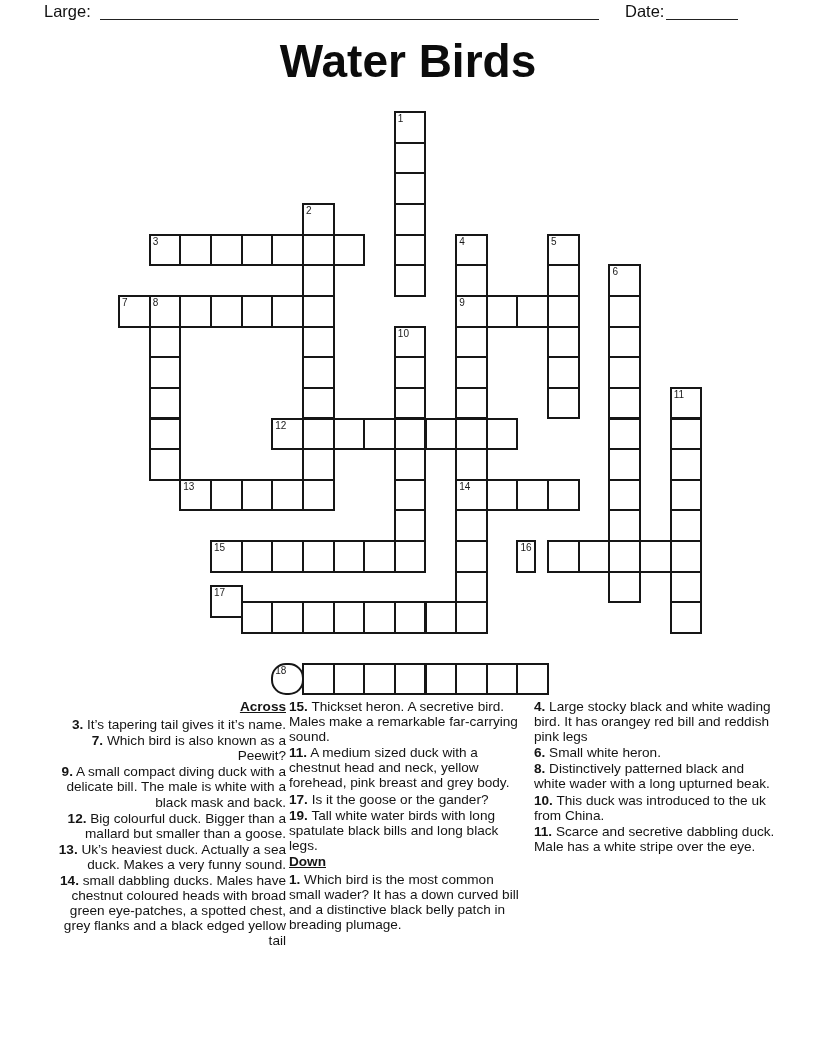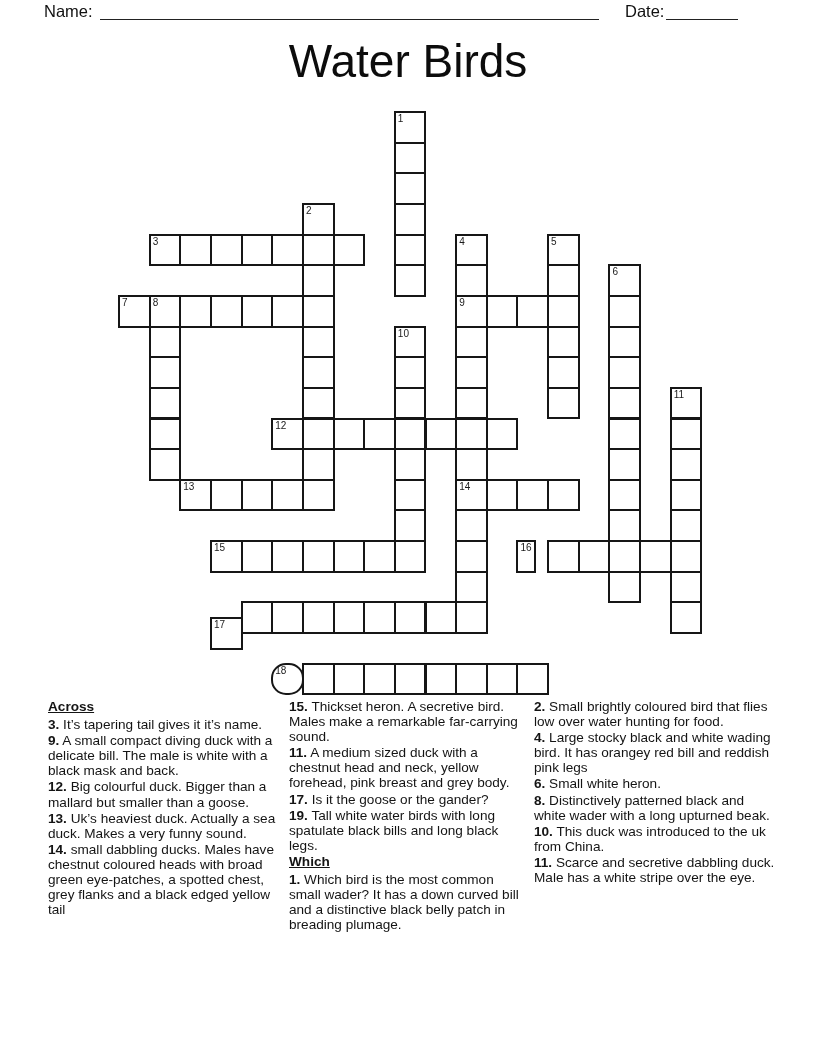--- a/index.html
+++ b/index.html
@@ -21,21 +21,21 @@
   .write-line{
     position:absolute;top:2px;height:17px;
     border-bottom:1.6px solid #222;
   }
   .name-line{left:100px;width:499px;}
   .date-line{left:666px;width:72px;}
   
   .title{
     position:absolute;left:0;right:0;top:33px;
     text-align:center;
-    font-size:46px;font-weight:400;letter-spacing:0px;color:#0c0c0c;
+    font-size:46px;font-weight:700;letter-spacing:0px;color:#0c0c0c;
     line-height:56px;
   }
   
   .grid{
     position:absolute;left:118px;top:111px;
   }
   .cell{
     position:absolute;
     box-sizing:border-box;
     background:#fff;
@@ -44,36 +44,36 @@
   .cell-num{
     position:absolute;left:2px;top:0px;
     font-size:10px;line-height:11px;color:#1a1a1a;
     font-weight:400;
   }
   
   .clue-col{
     position:absolute;top:699px;
     font-size:13.6px;line-height:15.1px;color:#141414;
   }
-  .clue-col-1{left:48px;width:238px;}
+  .clue-col-1{left:48px;width:238px;text-align:right;}
   .clue-col-2{left:289px;width:240px;}
   .clue-col-3{left:534px;width:242px;}
   .clue{margin:0 0 1px 0;}
   .clue-num{font-weight:700;}
   .clue-header{
     margin:0 0 3px 0;
     font-weight:700;text-decoration:underline;
   }
 </style>
 </head>
 <body>
 
 <div class="page">
 
-  <span class="hdr-label name-label">Name:</span>
+  <span class="hdr-label name-label">Large:</span>
   <div class="write-line name-line"></div>
 
   <span class="hdr-label date-label">Date:</span>
   <div class="write-line date-line"></div>
 
   <div class="title">Water Birds</div>
 
   <div class="grid" id="grid">
       <div class="cell" style="left: 275.85px; top: 0px; width: 32.65px; height: 32.65px;">
         <span class="cell-num">1</span>
@@ -203,21 +203,21 @@
       <div class="cell" style="left: 153.25px; top: 429.1px; width: 32.65px; height: 32.65px;"></div>
       <div class="cell" style="left: 183.9px; top: 429.1px; width: 32.65px; height: 32.65px;"></div>
       <div class="cell" style="left: 214.55px; top: 429.1px; width: 32.65px; height: 32.65px;"></div>
       <div class="cell" style="left: 245.2px; top: 429.1px; width: 32.65px; height: 32.65px;"></div>
       <div class="cell" style="left: 398.45px; top: 429.1px; width: 20px; height: 32.65px;">
         <span class="cell-num">16</span>
       </div>
       <div class="cell" style="left: 429.1px; top: 429.1px; width: 32.65px; height: 32.65px;"></div>
       <div class="cell" style="left: 459.75px; top: 429.1px; width: 32.65px; height: 32.65px;"></div>
       <div class="cell" style="left: 521.05px; top: 429.1px; width: 32.65px; height: 32.65px;"></div>
-      <div class="cell" style="left: 91.95px; top: 506px; width: 32.65px; height: 32.65px; text-align: right;">
+      <div class="cell" style="left: 91.95px; top: 474px; width: 32.65px; height: 32.65px; text-align: right;">
         <span class="cell-num">17</span>
       </div>
       <div class="cell" style="left: 122.6px; top: 490.4px; width: 32.65px; height: 32.65px;"></div>
       <div class="cell" style="left: 153.25px; top: 490.4px; width: 32.65px; height: 32.65px;"></div>
       <div class="cell" style="left: 183.9px; top: 490.4px; width: 32.65px; height: 32.65px;"></div>
       <div class="cell" style="left: 214.55px; top: 490.4px; width: 32.65px; height: 32.65px;"></div>
       <div class="cell" style="left: 245.2px; top: 490.4px; width: 32.65px; height: 32.65px;"></div>
       <div class="cell" style="left: 275.85px; top: 490.4px; width: 32.65px; height: 32.65px;"></div>
       <div class="cell" style="left: 306.5px; top: 490.4px; width: 32.65px; height: 32.65px;"></div>
       <div class="cell" style="left: 153.25px; top: 551.7px; width: 32.65px; height: 32.65px; border-radius: 15px;">
@@ -229,35 +229,35 @@
       <div class="cell" style="left: 275.85px; top: 551.7px; width: 32.65px; height: 32.65px;"></div>
       <div class="cell" style="left: 306.5px; top: 551.7px; width: 32.65px; height: 32.65px;"></div>
       <div class="cell" style="left: 337.15px; top: 551.7px; width: 32.65px; height: 32.65px;"></div>
       <div class="cell" style="left: 367.8px; top: 551.7px; width: 32.65px; height: 32.65px;"></div>
       <div class="cell" style="left: 398.45px; top: 551.7px; width: 32.65px; height: 32.65px;"></div>
     </div>
 
   <div class="clue-col clue-col-1">
       <p class="clue-header">Across</p>
       <p class="clue"><span class="clue-num">3.</span> It’s tapering tail gives it it’s name.</p>
+      <p class="clue"><span class="clue-num">7.</span> Which bird is also known as a Peewit?</p>
       <p class="clue"><span class="clue-num">9.</span> A small compact diving duck with a delicate bill. The male is white with a black mask and back.</p>
       <p class="clue"><span class="clue-num">12.</span> Big colourful duck. Bigger than a mallard but smaller than a goose.</p>
       <p class="clue"><span class="clue-num">13.</span> Uk’s heaviest duck. Actually a sea duck. Makes a very funny sound.</p>
       <p class="clue"><span class="clue-num">14.</span> small dabbling ducks. Males have chestnut coloured heads with broad green eye-patches, a spotted chest, grey flanks and a black edged yellow tail</p>
     </div>
   <div class="clue-col clue-col-2">
       <p class="clue"><span class="clue-num">15.</span> Thickset heron. A secretive bird. Males make a remarkable far-carrying sound.</p>
       <p class="clue"><span class="clue-num">11.</span> A medium sized duck with a chestnut head and neck, yellow forehead, pink breast and grey body.</p>
       <p class="clue"><span class="clue-num">17.</span> Is it the goose or the gander?</p>
       <p class="clue"><span class="clue-num">19.</span> Tall white water birds with long spatulate black bills and long black legs.</p>
-      <p class="clue-header">Which</p>
+      <p class="clue-header">Down</p>
       <p class="clue"><span class="clue-num">1.</span> Which bird is the most common small wader? It has a down curved bill and a distinctive black belly patch in breading plumage.</p>
     </div>
   <div class="clue-col clue-col-3">
-      <p class="clue"><span class="clue-num">2.</span> Small brightly coloured bird that flies low over water hunting for food.</p>
       <p class="clue"><span class="clue-num">4.</span> Large stocky black and white wading bird. It has orangey red bill and reddish pink legs</p>
       <p class="clue"><span class="clue-num">6.</span> Small white heron.</p>
       <p class="clue"><span class="clue-num">8.</span> Distinctively patterned black and white wader with a long upturned beak.</p>
       <p class="clue"><span class="clue-num">10.</span> This duck was introduced to the uk from China.</p>
       <p class="clue"><span class="clue-num">11.</span> Scarce and secretive dabbling duck. Male has a white stripe over the eye.</p>
     </div>
 
 </div>
 
 </body></html>

